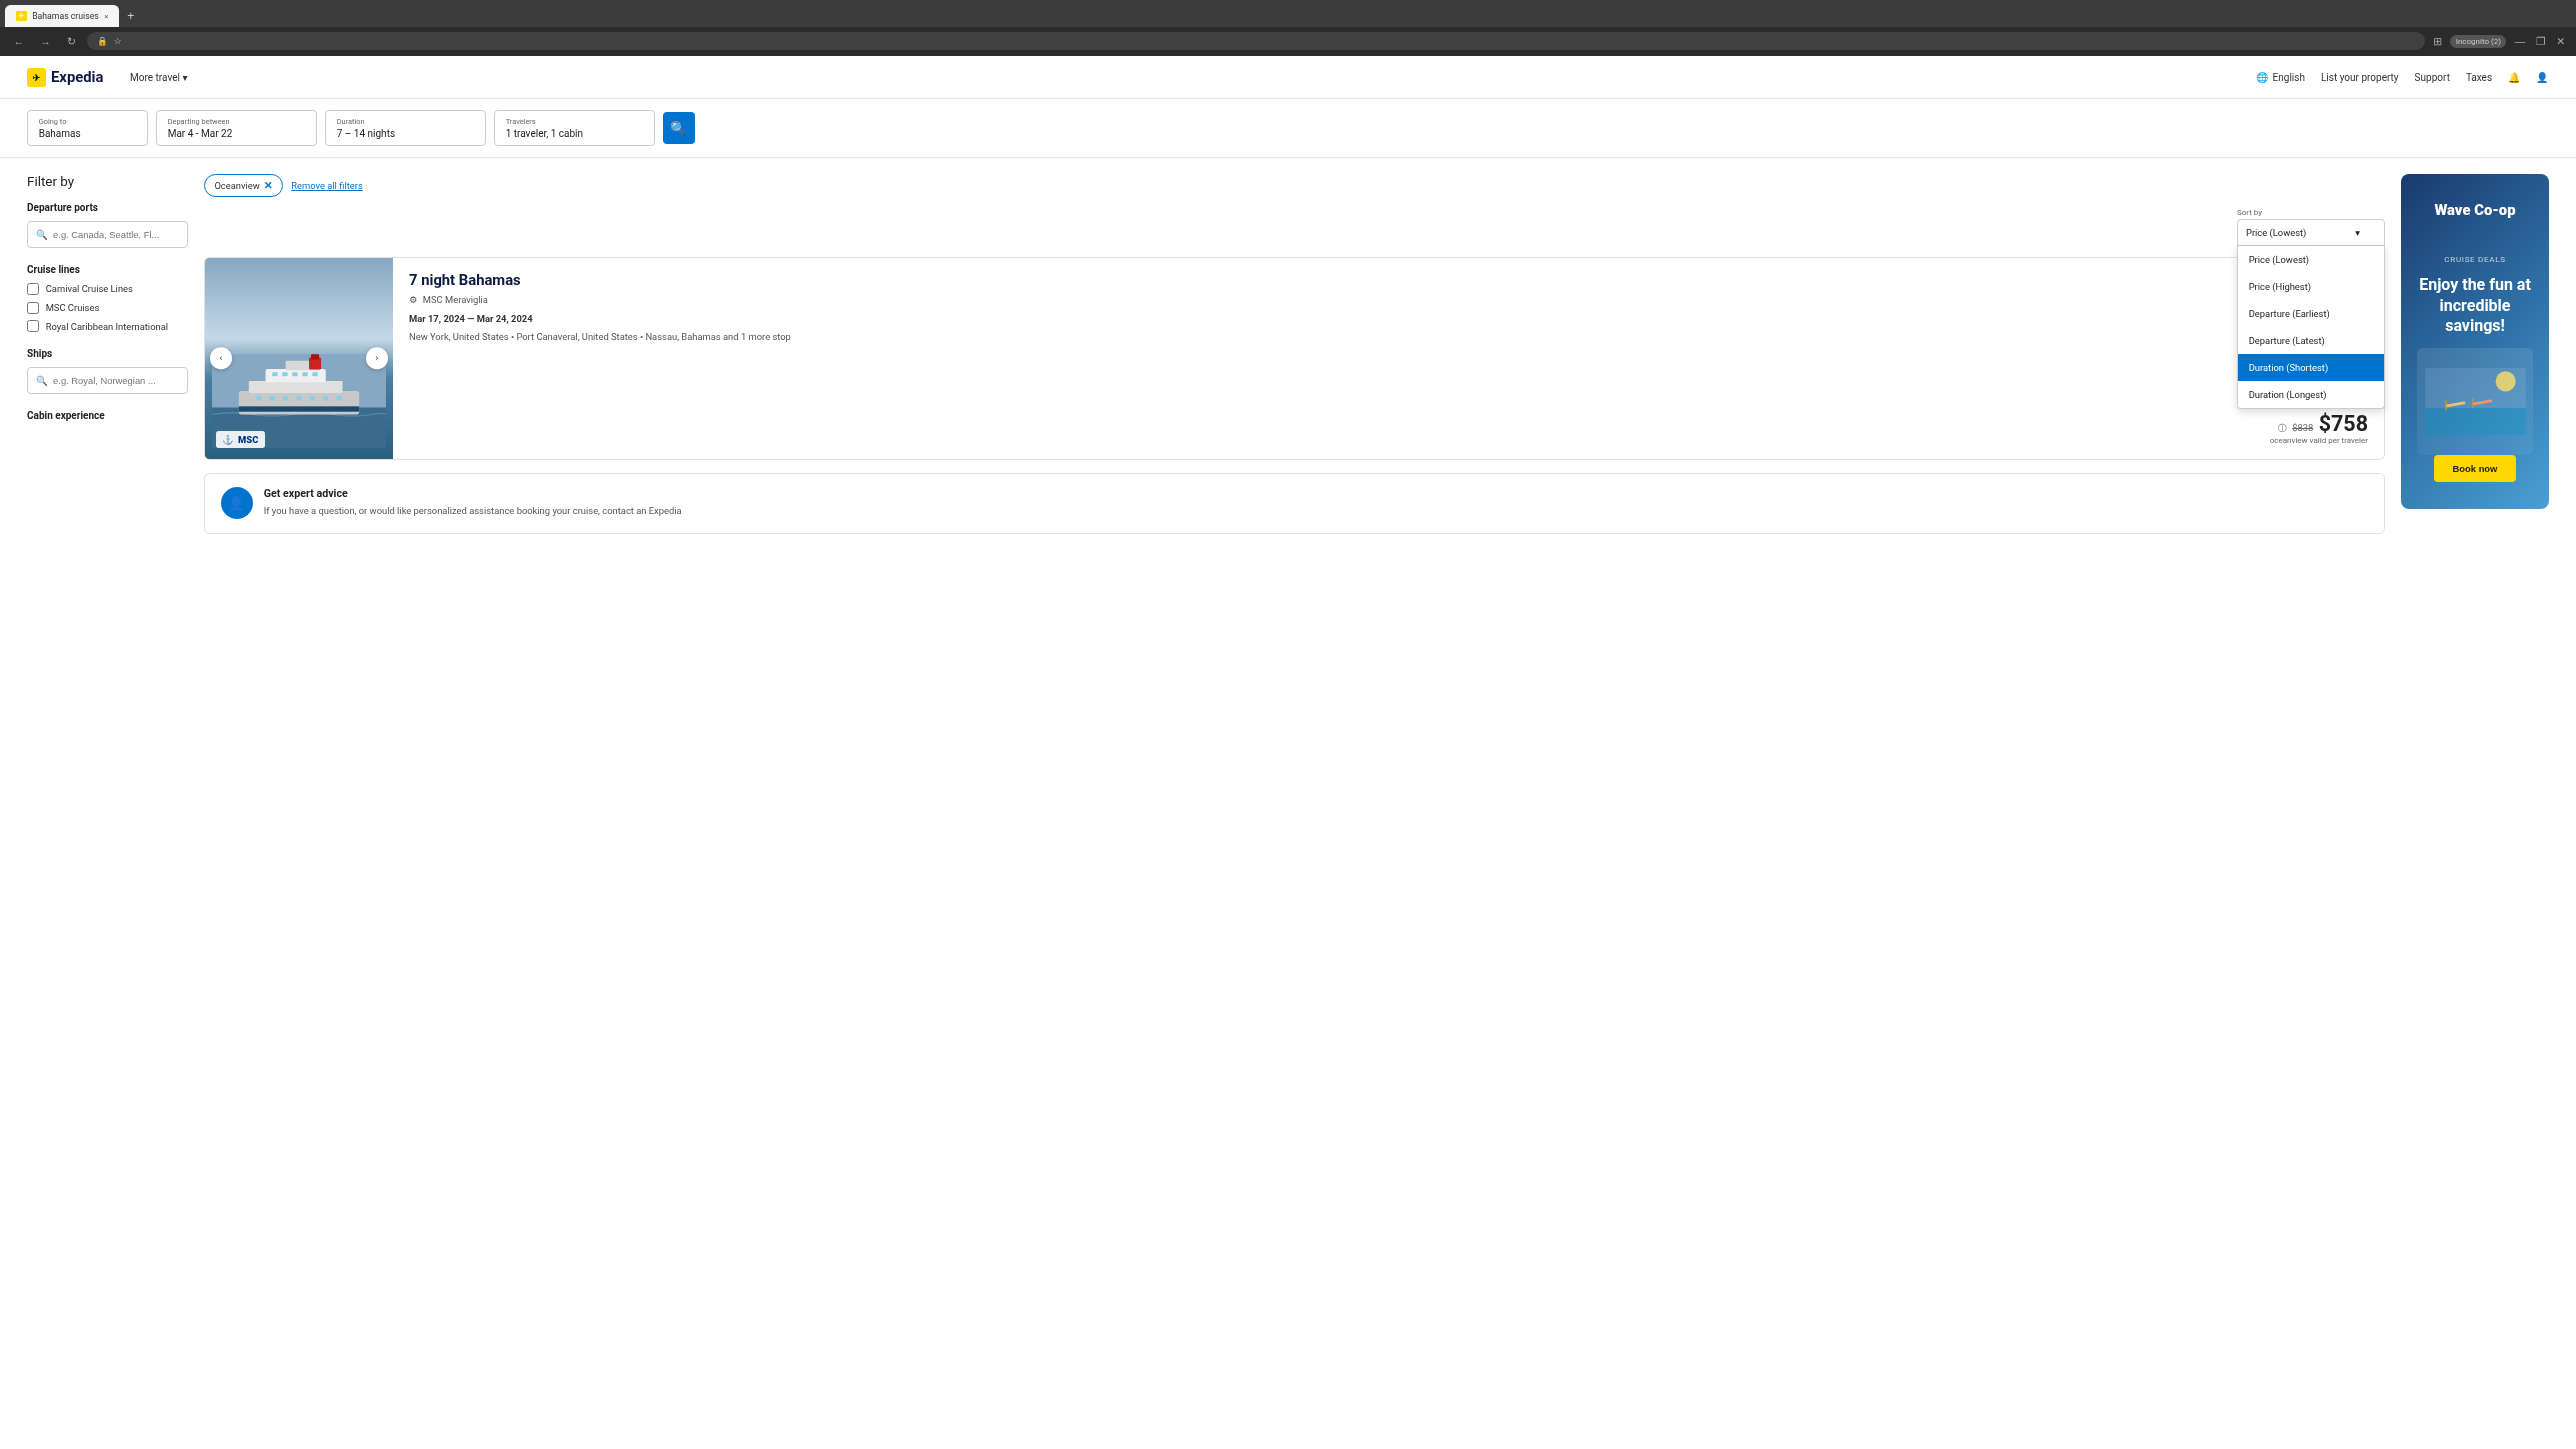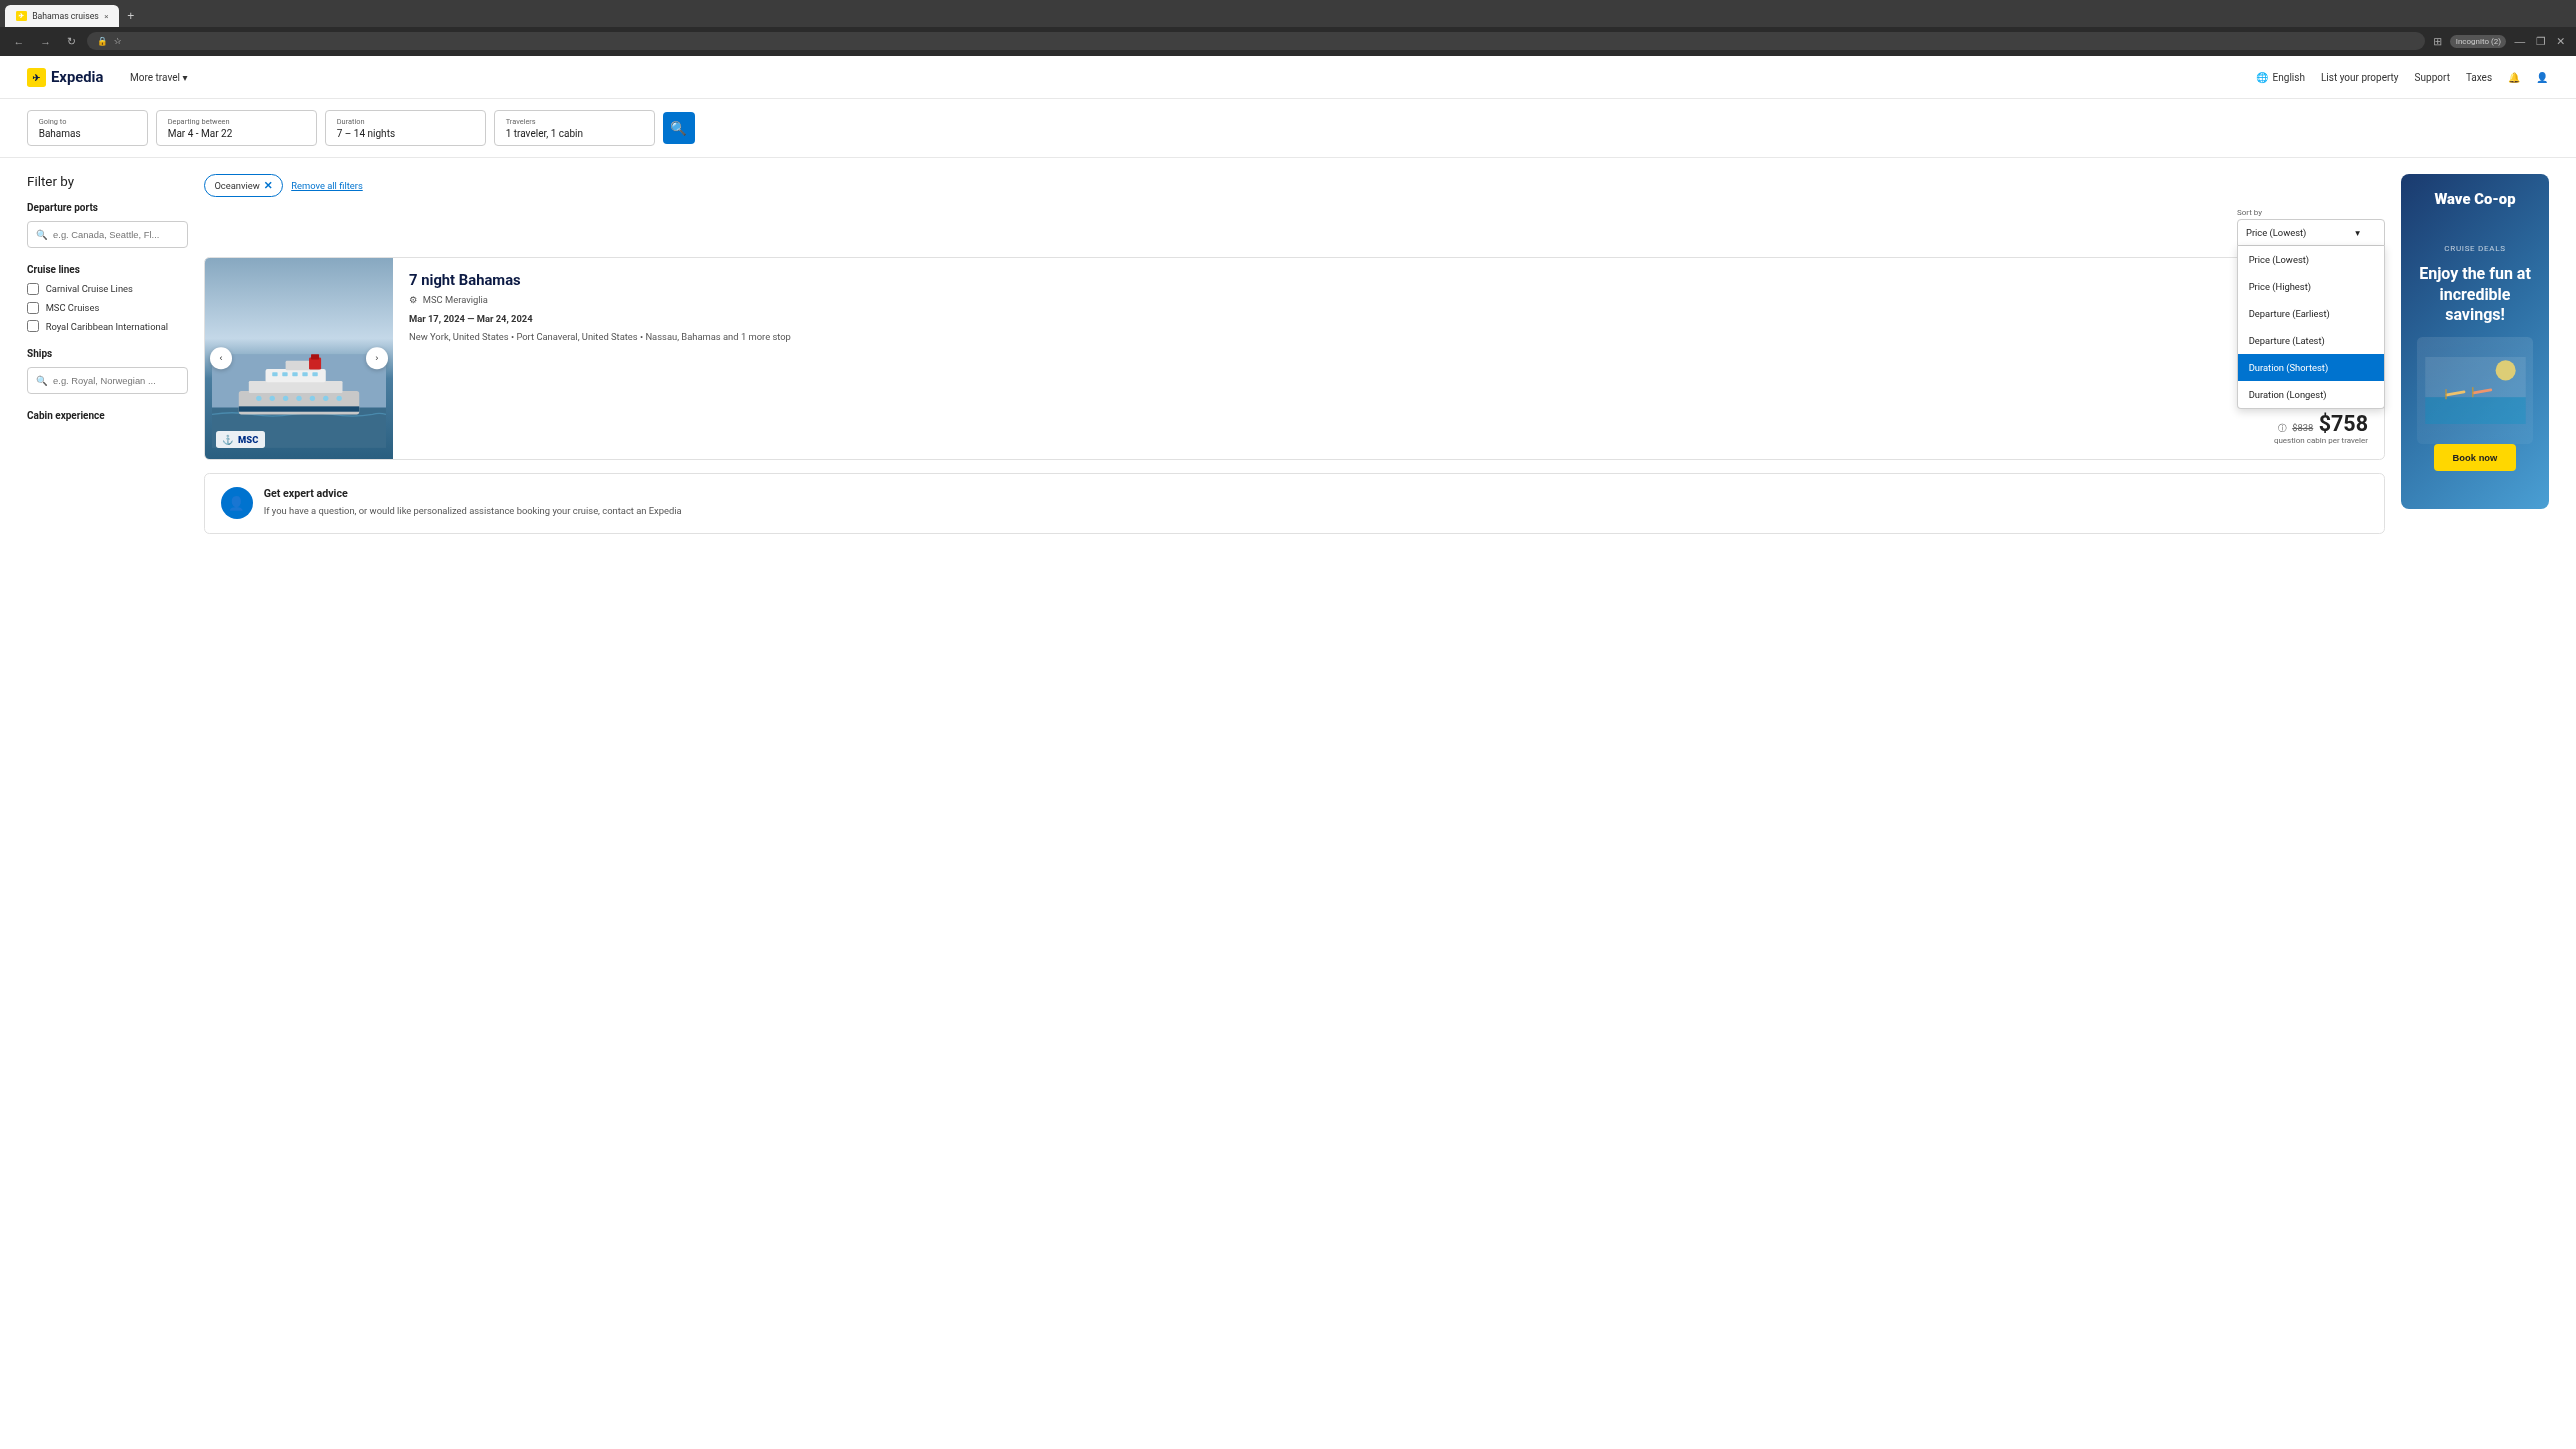--- a/index.html
+++ b/index.html
@@ -93,21 +93,21 @@
     .price-note { font-size: 8px; color: #666; text-align: right; }
 
     
     .advice-card { background: white; border: 0.7px solid #e0e0e0; border-radius: 5.4px; display: flex; padding: 13.4px 16px; gap: 10.7px; align-items: flex-start; }
     .advice-icon { width: 32px; height: 32px; background: #0073cf; border-radius: 50%; display: flex; align-items: center; justify-content: center; color: white; font-size: 13.4px; flex-shrink: 0; }
     .advice-content .advice-title { font-size: 10.7px; font-weight: 700; color: #222; margin-bottom: 4px; }
     .advice-content .advice-text { font-size: 9.4px; color: #555; line-height: 1.5; }
 
     
     .ad-banner { width: 148px; flex-shrink: 0; }
-    .ad-card { background: linear-gradient(135deg, #1a3a6e, #2d6ea3, #4a9fd4); border-radius: 8px; padding: 16px; color: white; text-align: center; min-height: 335px; display: flex; flex-direction: column; align-items: center; justify-content: flex-start; }
+    .ad-card { background: linear-gradient(135deg, #1a3a6e, #2d6ea3, #4a9fd4); border-radius: 8px; padding: 16px; color: white; text-align: center; min-height: 335px; display: flex; flex-direction: column; align-items: center; justify-content: center; }
     .ad-brand { font-size: 14.8px; font-weight: 900; color: white; margin-bottom: 5.4px; }
     .ad-subtitle { font-size: 8px; color: rgba(255,255,255,0.7); letter-spacing: 0.7px; text-transform: uppercase; margin-top: 36px; }
     .ad-headline { font-size: 16px; font-weight: 700; line-height: 1.3; margin: 10.7px 0; }
     .ad-book-btn { background: #ffd700; color: #222; font-weight: 700; font-size: 9.4px; padding: 8px 19px; border-radius: 4px; border: none; cursor: pointer; }
     .ad-image-area { width: 100%; height: 107px; background: linear-gradient(180deg, rgba(255,255,255,0.1), rgba(255,255,255,0.05)); border-radius: 5.4px; display: flex; align-items: center; justify-content: center; font-size: 32px; }
   </style>
 </head>
 <body>
 
 <div class="browser-chrome">
@@ -323,21 +323,21 @@
         <div class="cruise-pricing">
           <div class="members-badge">
             <span>🏷</span>
             <span>Members save 9%</span>
           </div>
           <div class="price-container">
             <span style="color:#666;font-size:8.7px;">ⓘ</span>
             <span class="original-price">$838</span>
             <span class="current-price">$758</span>
           </div>
-          <div class="price-note">question cabin per traveler</div>
+          <div class="price-note">oceanview valid per traveler</div>
         </div>
       </div>
 
       <div class="advice-card">
         <div class="advice-icon">👤</div>
         <div class="advice-content">
           <div class="advice-title">Get expert advice</div>
           <div class="advice-text">If you have a question, or would like personalized assistance booking your cruise, contact an Expedia</div>
         </div>
       </div>

